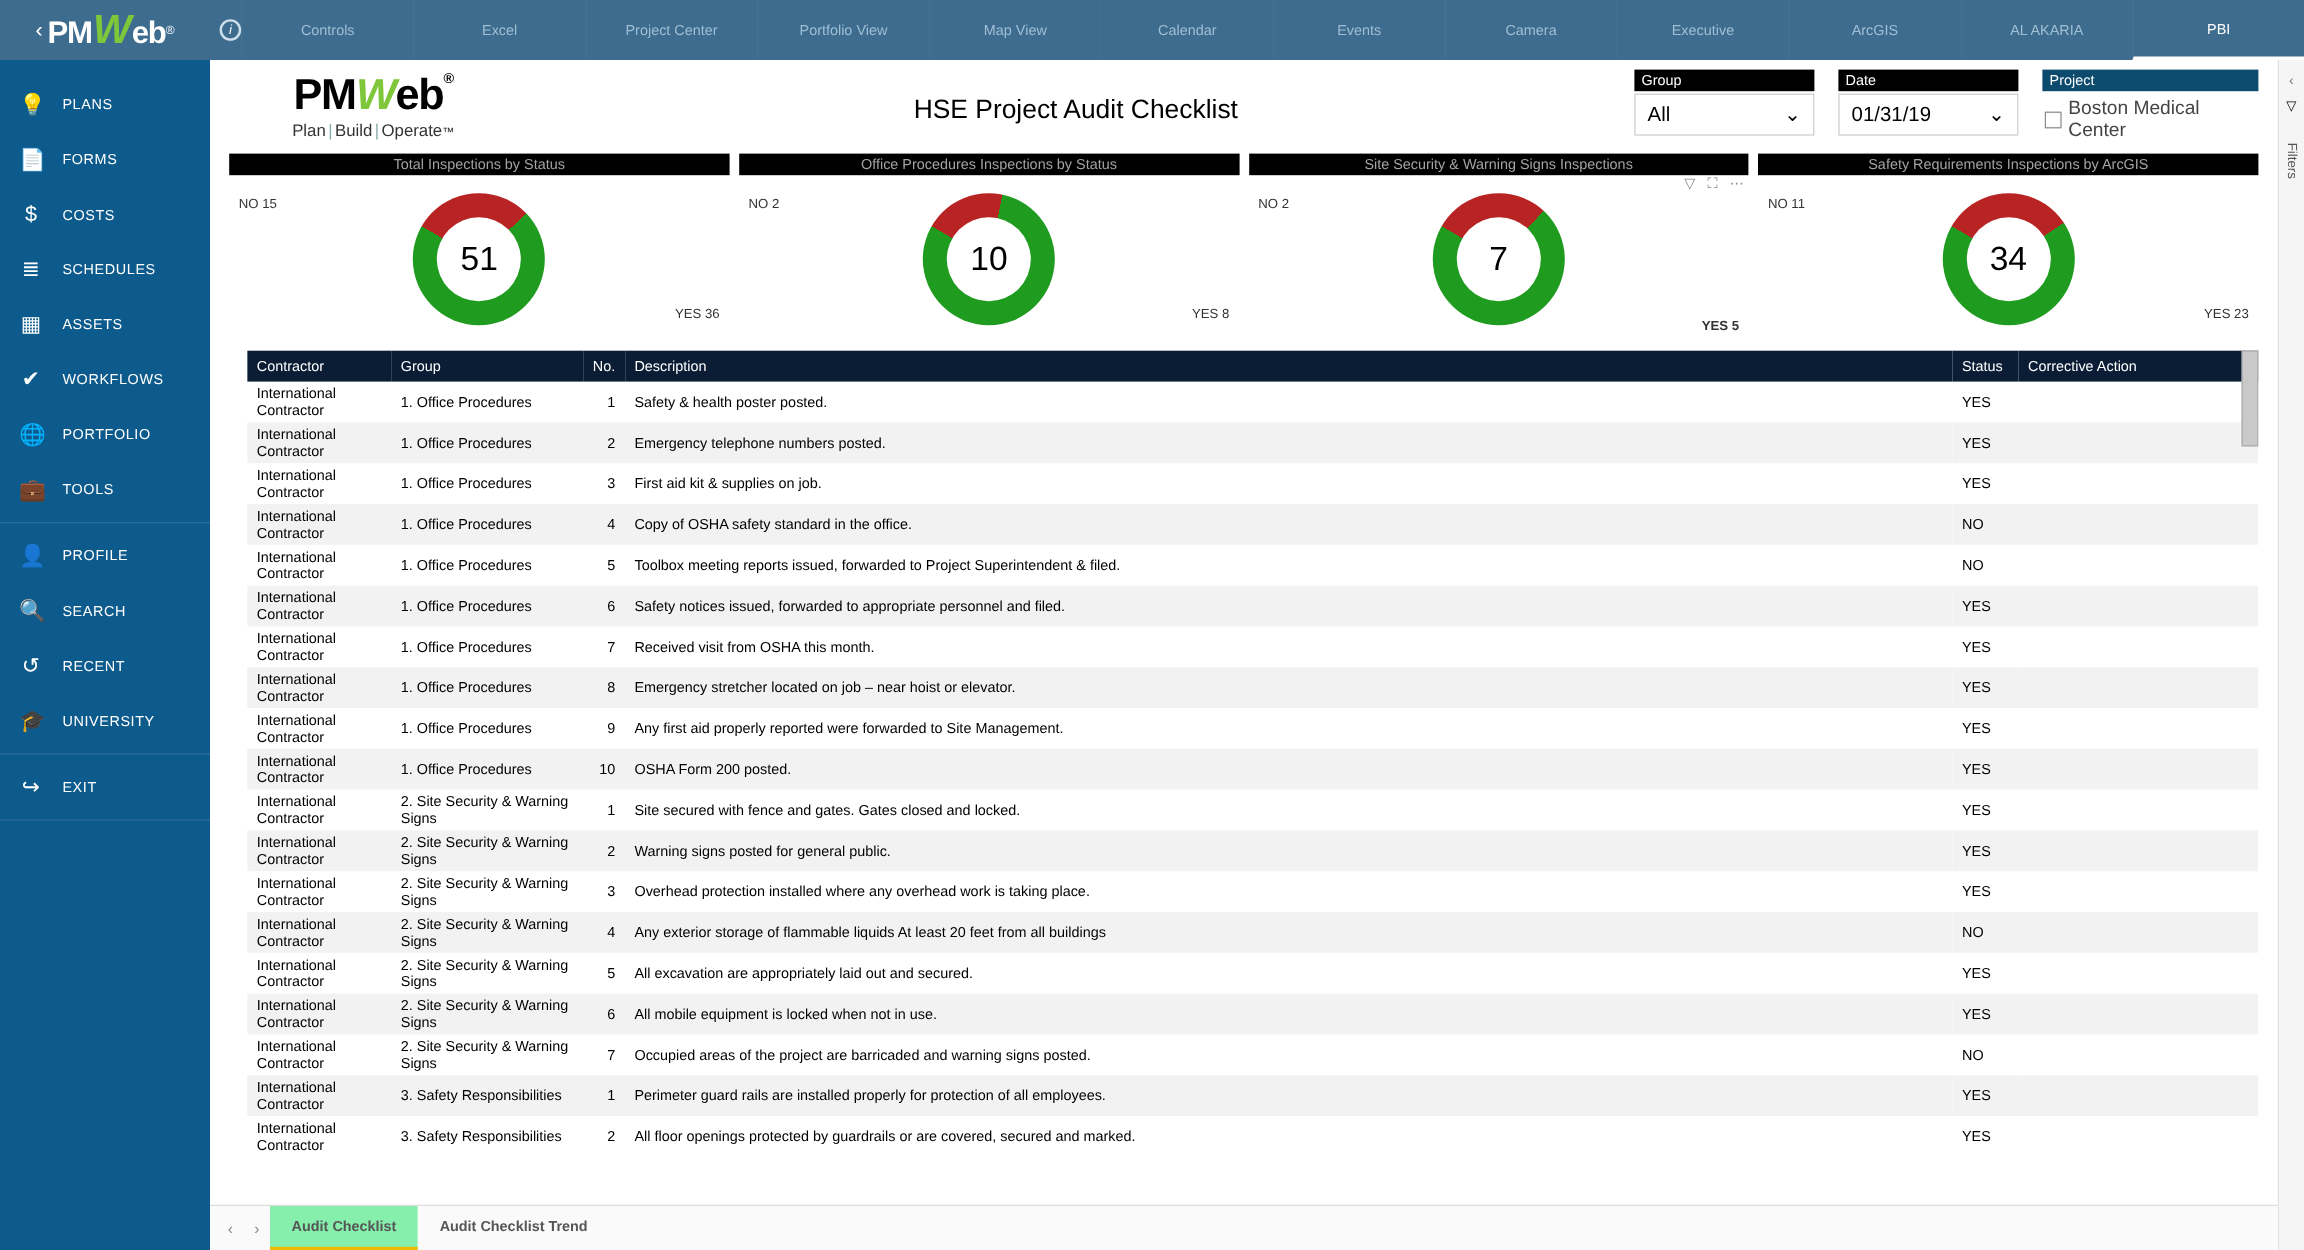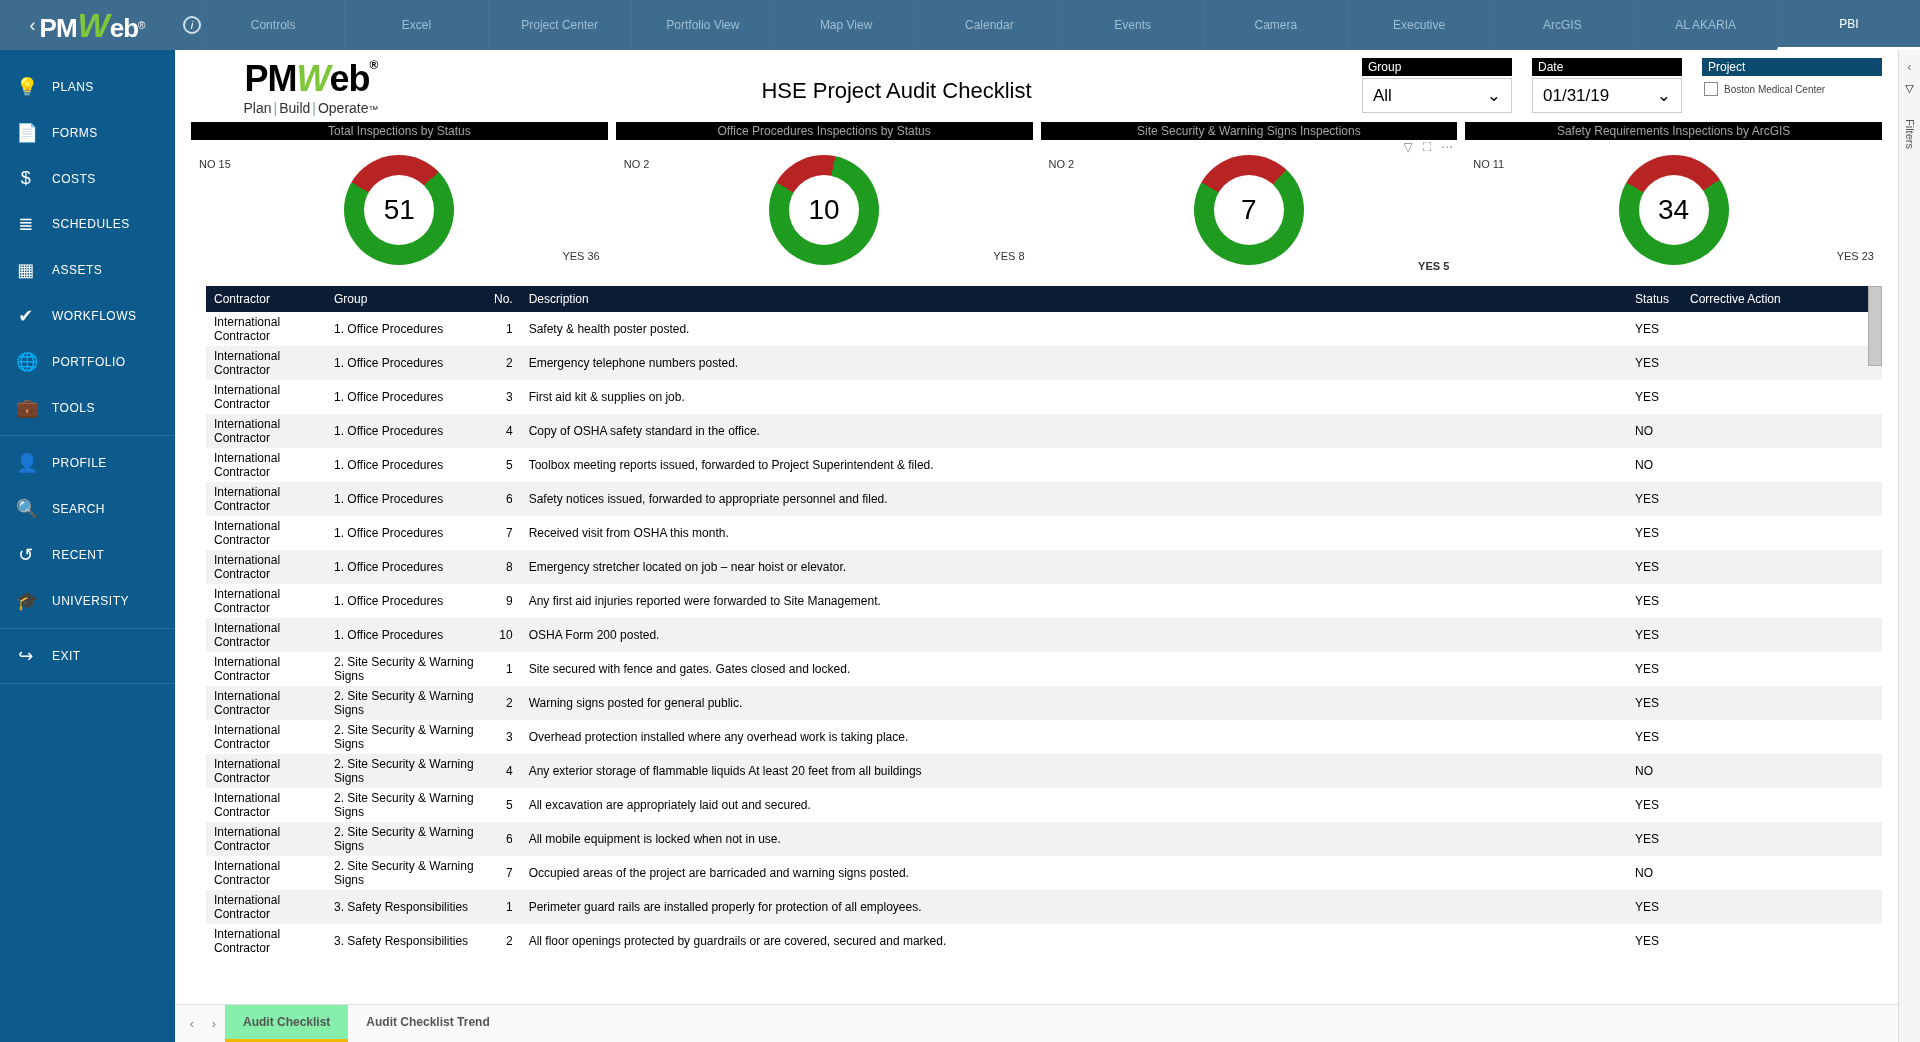--- a/index.html
+++ b/index.html
@@ -27,21 +27,21 @@
 .brand-block { width: 240px; text-align: center; }
 .brand-big { font-size: 36px; font-weight: 700; letter-spacing: -1px; }
 .brand-tag { font-size: 14px; color: #333; }
 .brand-tag span { color: #222; }
 .brand-tag .sep { color: #8aa; margin: 0 2px; }
 .title-block { flex: 1; text-align: center; font-size: 22px; padding-top: 20px; }
 .filter-col { display: flex; flex-direction: column; gap: 2px; }
 .filter-lbl { background: #000; color: #fff; font-size: 12px; padding: 2px 6px; width: 150px; }
 .dropdown { border: 1px solid #ccc; padding: 6px 10px; width: 150px; display: flex; align-items: center; justify-content: space-between; font-size: 17px; background: #fff; }
 .project-lbl { background: #0c4a6e; color: #fff; font-size: 12px; padding: 2px 6px; width: 180px; }
-.project-row { display: flex; align-items: center; gap: 6px; padding: 4px 2px; font-size: 10px; color: #444; width: 180px; }
+.project-row { display: flex; align-items: center; gap: 6px; padding: 4px 2px; font-size: 16px; color: #444; width: 180px; }
 .cb { width: 14px; height: 14px; border: 1px solid #888; }
 .charts-row { display: flex; gap: 8px; margin-top: 6px; }
 .chart-box { flex: 1; display: flex; flex-direction: column; }
 .chart-title { background: #000; color: #a3a3a3; font-size: 12px; text-align: center; padding: 2px 4px; white-space: nowrap; overflow: hidden; }
 .chart-body { position: relative; height: 140px; display: flex; align-items: center; justify-content: center; }
 .donut { position: relative; width: 110px; height: 110px; border-radius: 50%; }
 .donut-hole { position: absolute; top: 20px; left: 20px; width: 70px; height: 70px; background: #fff; border-radius: 50%; display: flex; align-items: center; justify-content: center; font-size: 28px; font-weight: 400; }
 .lbl-no { position: absolute; font-size: 11px; color: #333; }
 .lbl-yes { position: absolute; font-size: 11px; color: #333; }
 .chart-tools { display: flex; gap: 10px; color: #888; font-size: 12px; position: absolute; right: 4px; top: 0; }
@@ -303,21 +303,21 @@
                   <td>1. Office Procedures</td>
                   <td class="col-no">8</td>
                   <td>Emergency stretcher located on job – near hoist or elevator.</td>
                   <td>YES</td>
                   <td></td>
                 </tr>
                 <tr>
                   <td>International Contractor</td>
                   <td>1. Office Procedures</td>
                   <td class="col-no">9</td>
-                  <td>Any first aid injuries reported were forwarded to Site Management.</td>
+                  <td>Any first aid properly reported were forwarded to Site Management.</td>
                   <td>YES</td>
                   <td></td>
                 </tr>
                 <tr>
                   <td>International Contractor</td>
                   <td>1. Office Procedures</td>
                   <td class="col-no">10</td>
                   <td>OSHA Form 200 posted.</td>
                   <td>YES</td>
                   <td></td>

